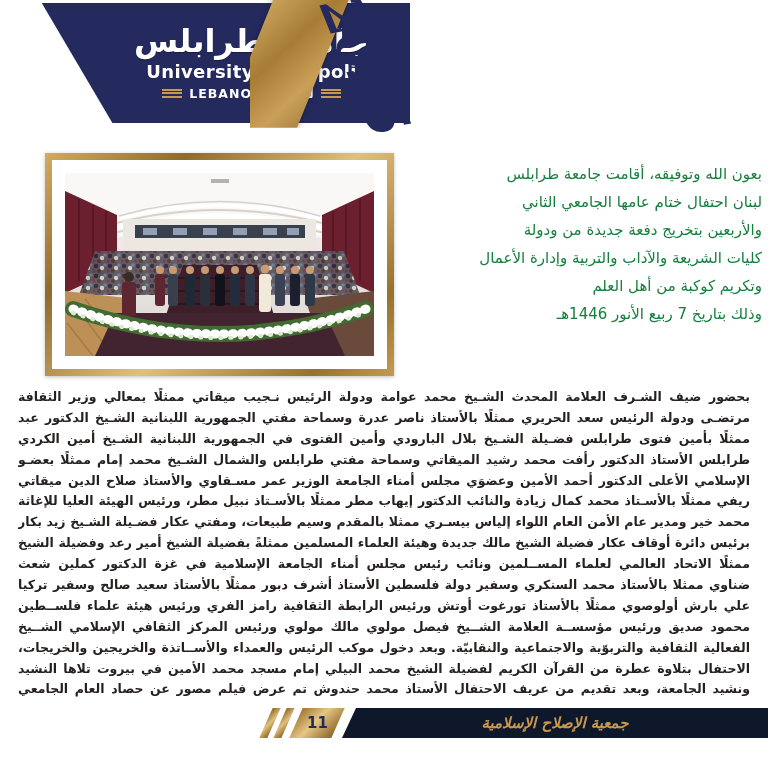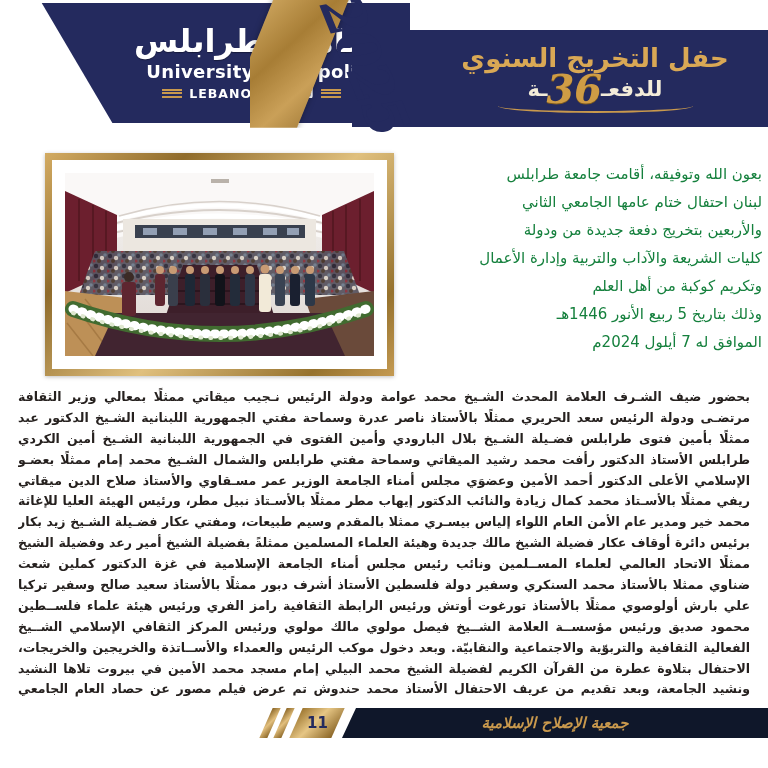--- a/index.html
+++ b/index.html
@@ -118,29 +118,20 @@
     <div class="logo-ar" dir="rtl">جامعة طرابلس</div>
     <div class="logo-en">University Of Tripoli</div>
     <div class="logo-country">
       <span class="gold-bars"></span>
       <span class="txt">LEBANON</span>
       <span class="txt" dir="rtl">لـبـنـان</span>
       <span class="gold-bars"></span>
     </div>
   </div>
 
-  <div class="hdr-right">
-    <div class="hdr-title" dir="rtl">حفل التخريج السنوي</div>
-    <div class="batch-line">
-      <span class="batch-txt">للدفعـ</span>
-      <span class="batch-num">36</span>
-      <span class="batch-txt">ـة</span>
-    </div>
-    <div class="batch-underline"></div>
-  </div>
 
   <div class="ribbon-wrap">
     <div class="ribbon"></div>
     <div class="ribbon-year">2025</div>
   </div>
 
   <div class="photo-frame">
     <div class="photo-matte">
       <svg viewBox="0 0 309 183" preserveAspectRatio="none">
         <defs>
@@ -238,22 +229,21 @@
       </svg>
     </div>
   </div>
 
   <div class="intro">
       <div class="intro-line">بعون الله وتوفيقه، أقامت جامعة طرابلس</div>
       <div class="intro-line">لبنان احتفال ختام عامها الجامعي الثاني</div>
       <div class="intro-line">والأربعين بتخريج دفعة جديدة من ودولة</div>
       <div class="intro-line">كليات الشريعة والآداب والتربية وإدارة الأعمال</div>
       <div class="intro-line">وتكريم كوكبة من أهل العلم</div>
-      <div class="intro-line">وذلك بتاريخ 5 ربيع الأنور 1446هـ</div>
-      <div class="intro-line">الموافق له 7 أيلول 2024م</div>
+      <div class="intro-line">وذلك بتاريخ 7 ربيع الأنور 1446هـ</div>
     </div>
 
   <div class="body-text">
       <div class="body-line">بحضور ضيف الشـرف العلامة المحدث الشـيخ محمد عوامة ودولة الرئيس نـجيب ميقاتي ممثلًا بمعالي وزير الثقافة القاضي محمد وسام</div>
       <div class="body-line">مرتضـى ودولة الرئيس سعد الحريري ممثلًا بالأستاذ ناصر عدرة وسماحة مفتي الجمهورية اللبنانية الشـيخ الدكتور عبد اللطيف دريان</div>
       <div class="body-line">ممثلًا بأمين فتوى طرابلس فضـيلة الشـيخ بلال البارودي وأمين الفتوى في الجمهورية اللبنانية الشـيخ أمين الكردي ورئيس جامعة</div>
       <div class="body-line">طرابلس الأستاذ الدكتور رأفت محمد رشيد الميقاتي وسماحة مفتي طرابلس والشمال الشـيخ محمد إمام ممثلًا بعضـو المجلس الشـرعي</div>
       <div class="body-line">الإسلامي الأعلى الدكتور أحمد الأمين وعضوَي مجلس أمناء الجامعة الوزير عمر مسـقاوي والأستاذ صلاح الدين ميقاتي والنائب اللواء أشرف</div>
       <div class="body-line">ريفي ممثلًا بالأسـتاذ محمد كمال زيادة والنائب الدكتور إيهاب مطر ممثلًا بالأسـتاذ نبيل مطر، ورئيس الهيئة العليا للإغاثة سـيادة اللواء</div>
       <div class="body-line">محمد خير ومدير عام الأمن العام اللواء إلياس بيسـري ممثلا بالمقدم وسيم طبيعات، ومفتي عكار فضـيلة الشـيخ زيد بكار زكريا ممثلًا</div>

